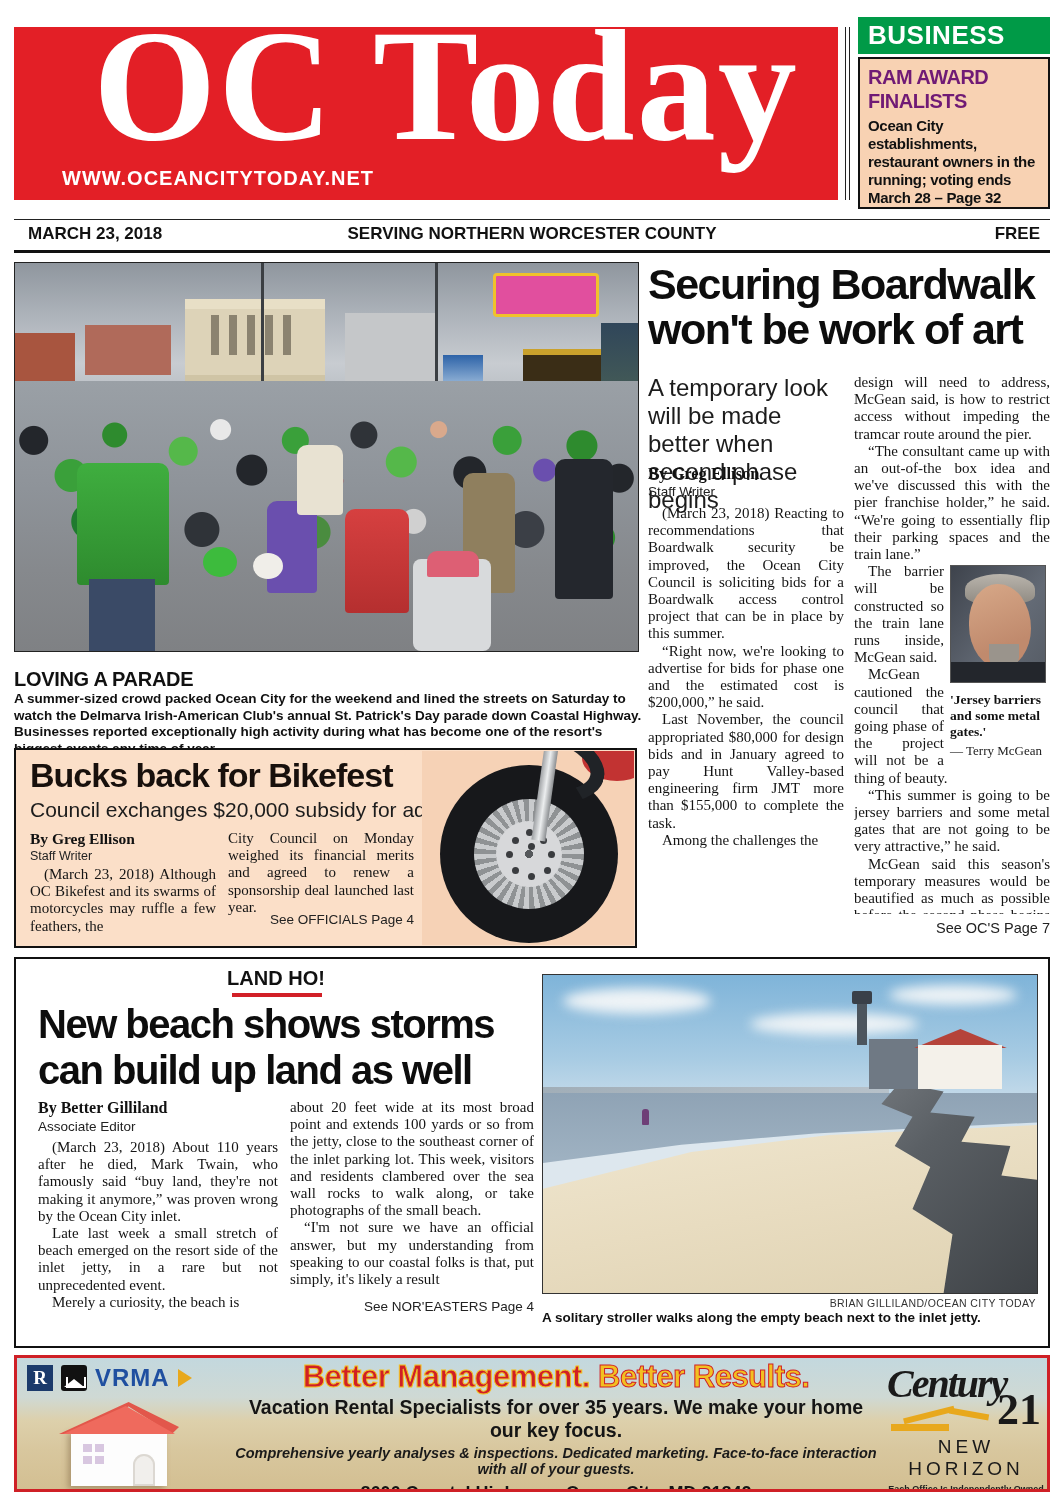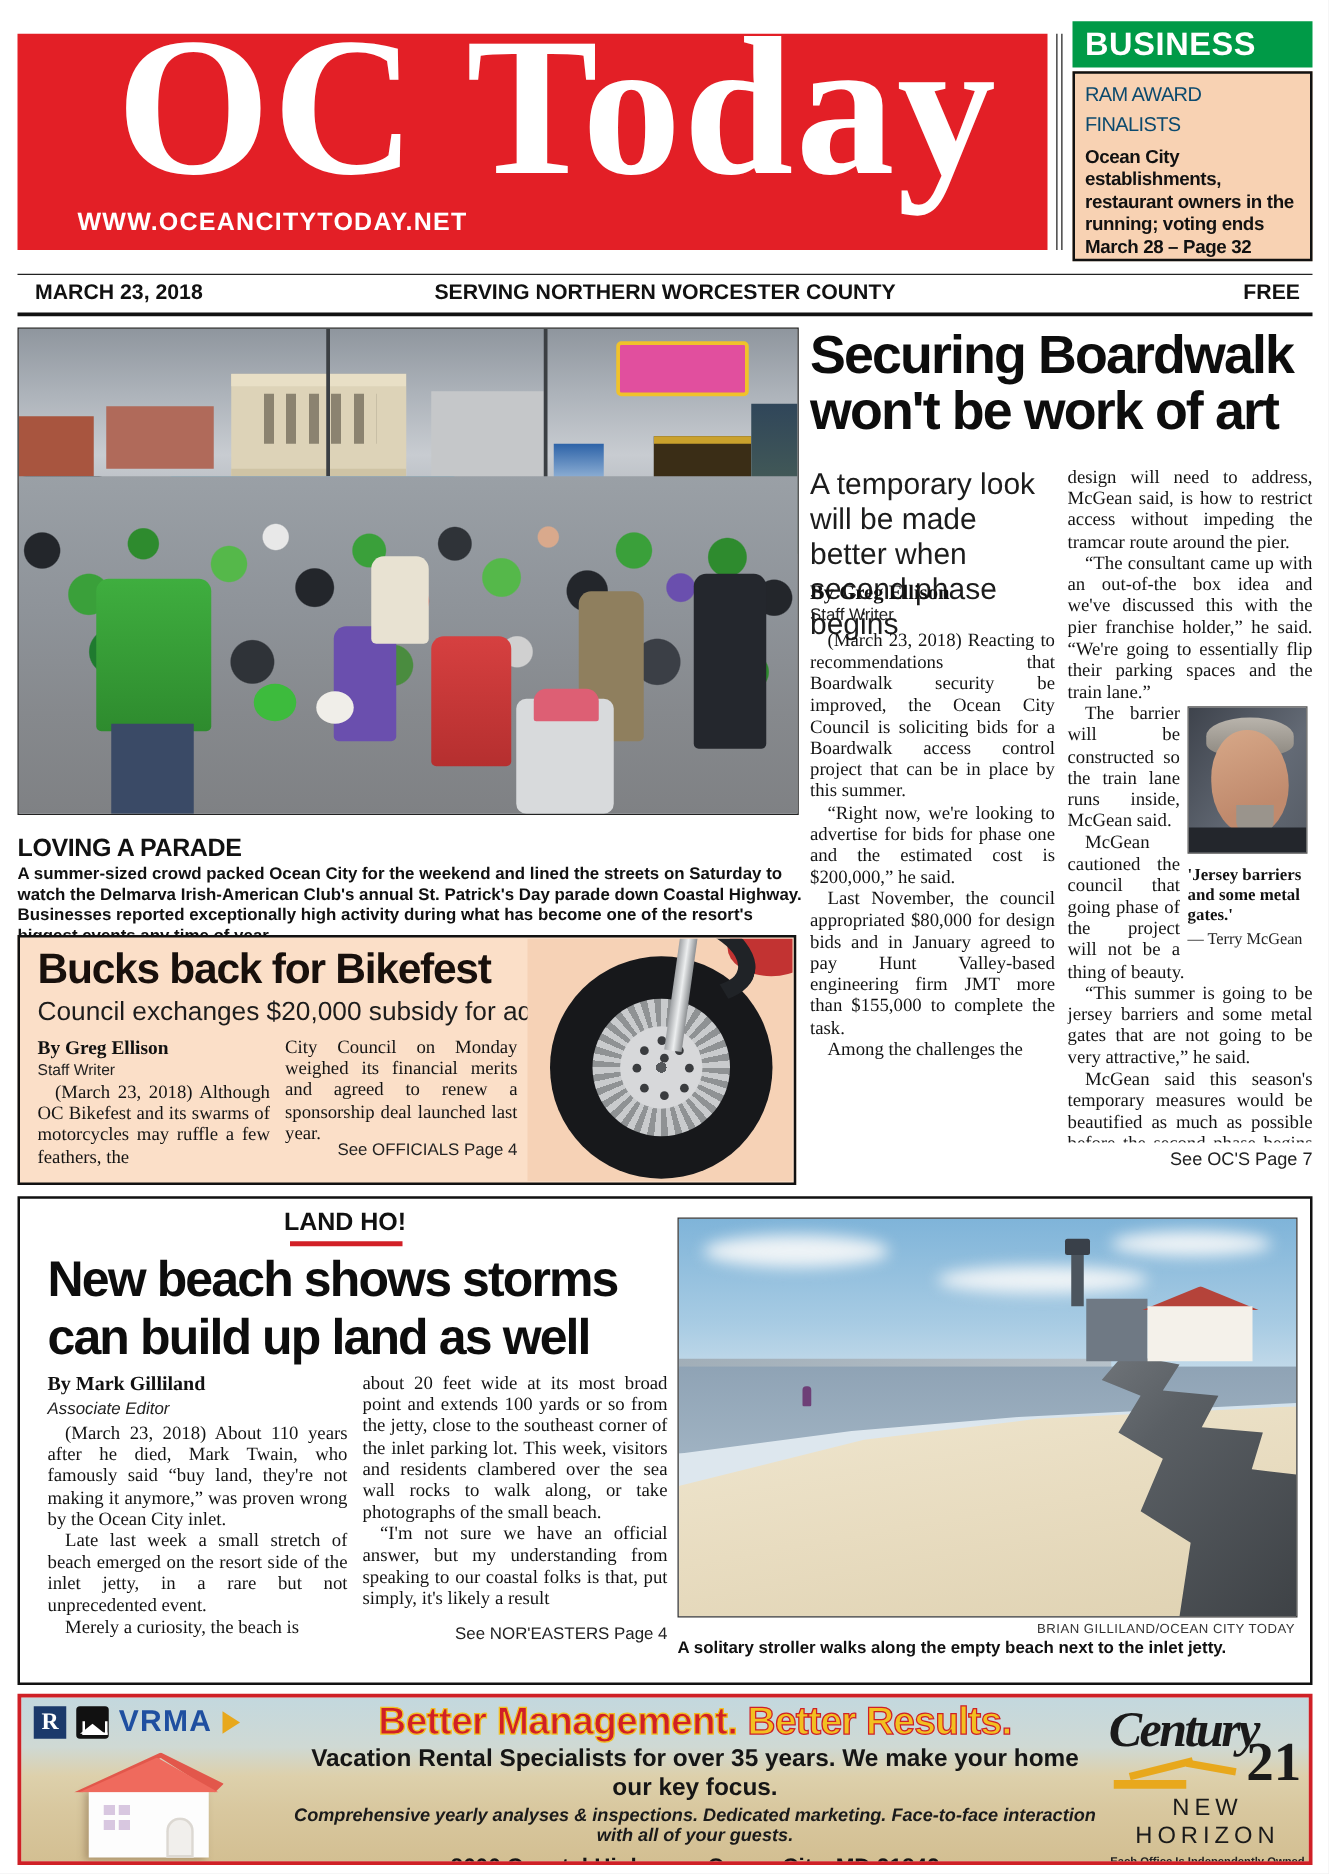--- a/index.html
+++ b/index.html
@@ -10,21 +10,21 @@
   
   .mast-red{left:14px;top:27px;width:824px;height:173px;background:#e31f26;}
   .mast-title{left:40px;top:-28px;width:784px;color:#fff;font-family:"Liberation Serif",serif;
         font-weight:bold;font-size:158px;letter-spacing:2px;line-height:173px;text-align:center;}
   .mast-site{left:48px;top:140px;color:#fff;font-weight:bold;font-size:20px;letter-spacing:1px;}
   .mast-vrule{left:845px;top:27px;width:3px;height:173px;border-left:1px solid #222;border-right:1px solid #222;}
   .biz-tab{left:858px;top:17px;width:192px;height:37px;background:#009a47;color:#fff;
         font-weight:bold;font-size:26px;letter-spacing:.5px;line-height:37px;padding-left:10px;box-sizing:border-box;}
   .ram-box{left:858px;top:57px;width:192px;height:152px;background:#f8d2b3;border:2px solid #111;
         box-sizing:border-box;padding:6px 8px;}
-  .ram-title{font-weight:normal;font-size:16px;line-height:24px;color:#0c4a6e;letter-spacing:-.5px;}
+  .ram-title{font-weight:bold;font-size:20px;line-height:24px;color:#701a75;letter-spacing:-.5px;}
   .ram-text{margin-top:4px;font-weight:bold;font-size:15px;line-height:18px;color:#111;letter-spacing:-.3px;}
 
   
   .rule-thin{left:14px;top:219px;width:1036px;height:0;border-top:1px solid #222;}
   .dateline{left:14px;top:224px;width:1036px;height:22px;font-weight:bold;font-size:17px;color:#111;}
   .date-l{position:absolute;left:14px;top:0;}
   .date-c{position:absolute;left:0;width:100%;text-align:center;top:0;}
   .date-r{position:absolute;right:10px;top:0;padding-left:24px;}
   .rule-thick{left:14px;top:250px;width:1036px;height:0;border-top:3px solid #111;}
 
@@ -113,21 +113,21 @@
   .fender{position:absolute;left:34px;top:-30px;width:150px;height:80px;border-radius:50%;
         border-bottom:0;border:14px solid #202327;border-bottom-color:transparent;border-left-color:transparent;box-sizing:border-box;transform:rotate(14deg);}
   .red-tank{position:absolute;right:-18px;top:-16px;width:70px;height:46px;border-radius:50%;background:#c23332;}
 
   
   .land-box{left:14px;top:957px;width:1036px;height:391px;border:2px solid #111;box-sizing:border-box;background:#fff;}
   .land-kicker{position:absolute;left:0;top:8px;width:520px;text-align:center;font-weight:bold;font-size:20px;color:#111;}
   .land-kick-rule{position:absolute;left:216px;top:34px;width:90px;height:4px;background:#d22027;}
   .land-headline{position:absolute;left:22px;top:42px;width:500px;font-weight:bold;font-size:40px;line-height:46px;letter-spacing:-1.5px;color:#0d0d0d;}
   .land-byline{position:absolute;left:22px;top:140px;font-family:"Liberation Serif",serif;font-weight:bold;font-size:16px;color:#111;}
-  .land-role{position:absolute;left:22px;top:160px;font-size:13.5px;color:#222;font-style:italic;}
+  .land-role{position:absolute;left:22px;top:160px;font-size:13.5px;color:#222;}
   .land-col1{position:absolute;left:22px;top:180px;width:240px;height:180px;overflow:hidden;}
   .land-col2{position:absolute;left:274px;top:140px;width:244px;height:200px;overflow:hidden;}
   .land-jump{position:absolute;left:274px;top:340px;width:244px;text-align:right;font-size:13.5px;color:#222;}
   .photo-beach{position:absolute;left:526px;top:15px;width:494px;height:318px;border:1px solid #333;overflow:hidden;
         background:linear-gradient(#7fb4d9 0%,#a7cbe3 26%,#cfe0ec 44%,#dde7ee 52%);}
   .cloud{position:absolute;background:#eef3f6;border-radius:50%;filter:blur(6px);}
   .sea{position:absolute;left:0;top:118px;width:100%;height:70px;background:linear-gradient(#8fa3b5,#9fb2c2);
         clip-path:polygon(0 0,100% 0,100% 42%,55% 58%,28% 74%,0 100%);}
   .cityline{position:absolute;left:0;top:112px;width:70%;height:8px;background:linear-gradient(90deg,#9aa4ac,#b5bcc2);opacity:.8;}
   .sand{position:absolute;left:0;top:150px;width:100%;height:168px;
@@ -291,21 +291,21 @@
       <div class="disc-holes"></div>
       <div class="fork"></div>
       <div class="fender"></div>
     </div>
   </div>
 
   <div class="abs land-box">
     <div class="land-kicker">LAND HO!</div>
     <div class="land-kick-rule"></div>
     <div class="land-headline">New beach shows storms can build up land as well</div>
-    <div class="land-byline">By Mark Gilliland</div>
+    <div class="land-byline">By Better Gilliland</div>
     <div class="land-role">Associate Editor</div>
     <div class="land-col1 serif-body">
       <p>(March 23, 2018) About 110 years after he died, Mark Twain, who famously said “buy land, they're not making it anymore,” was proven wrong by the Ocean City inlet.</p>
       <p>Late last week a small stretch of beach emerged on the resort side of the inlet jetty, in a rare but not unprecedented event.</p>
       <p>Merely a curiosity, the beach is</p>
     </div>
     <div class="land-col2 serif-body">
       <p class="noindent">about 20 feet wide at its most broad point and extends 100 yards or so from the jetty, close to the southeast corner of the inlet parking lot. This week, visitors and residents clambered over the sea wall rocks to walk along, or take photographs of the small beach.</p>
       <p>“I'm not sure we have an official answer, but my understanding from speaking to our coastal folks is that, put simply, it's likely a result</p>
     </div>

